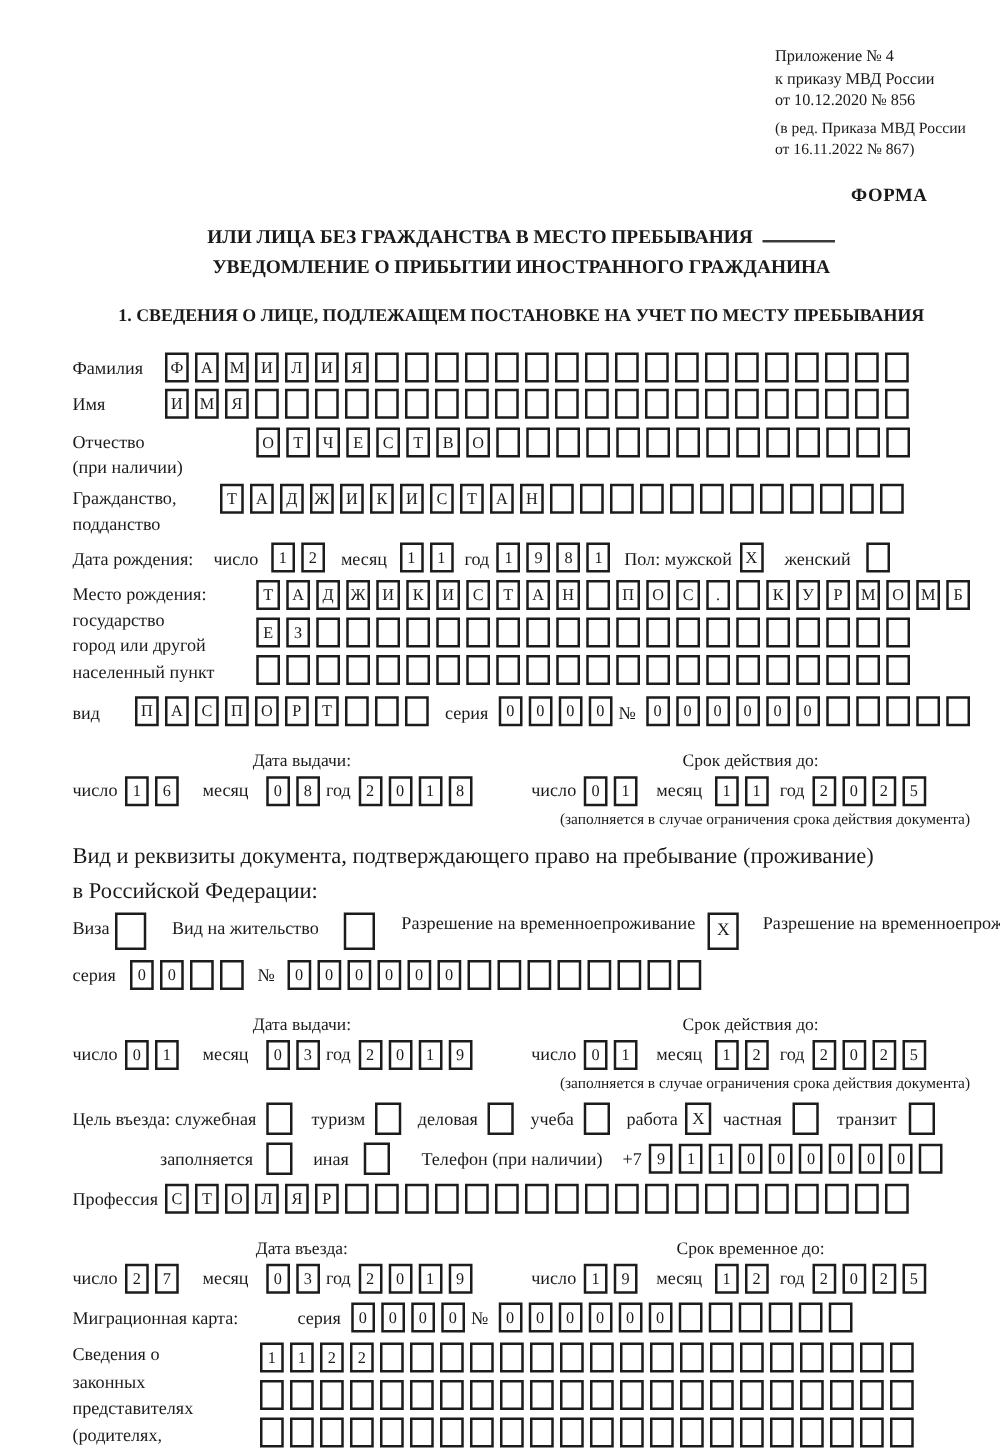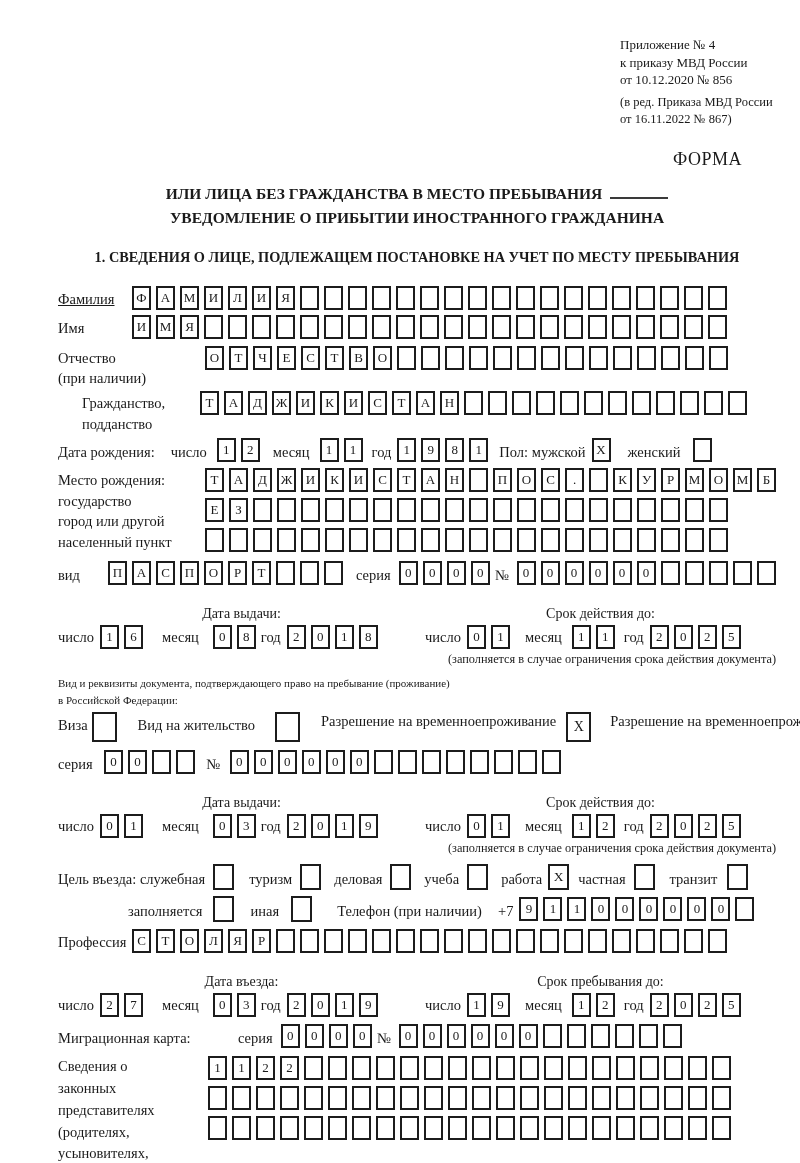--- a/index.html
+++ b/index.html
@@ -4,21 +4,21 @@
 <style>
   html,body{margin:0;padding:0;}
   body{
     width:800px;height:1163px;overflow:hidden;background:#ffffff;color:#1a1a1a;
     font-family:"Liberation Serif","DejaVu Serif",serif;
   }
   .page{padding:36px 24px 0 58px;box-sizing:border-box;}
   
   .hdr{margin-left:562px;font-size:13px;line-height:1.35;}
   .hdr-sub{margin-top:5px;font-size:12.5px;}
-  .forma{font-weight:normal;font-size:18px;text-align:right;padding-right:34px;margin-top:22px;letter-spacing:.5px;}
+  .forma{font-weight:bold;font-size:15px;text-align:right;padding-right:34px;margin-top:22px;letter-spacing:.5px;}
   
   .title{text-align:center;font-weight:bold;font-size:15.5px;line-height:1.5;margin-top:12px;}
   .uline{display:inline-block;width:58px;height:13px;border-bottom:2.5px solid #3a3a3a;margin-left:8px;}
   .sec{font-weight:bold;font-size:14.3px;margin-top:20px;text-align:center;white-space:nowrap;}
   
   .row{display:flex;align-items:flex-start;margin-top:5px;}
   .vcenter{align-items:center;}
   .lbl{font-size:14.5px;line-height:1.4;padding-top:3px;flex:none;}
   .lblcol{flex:none;font-size:14.5px;line-height:1.42;padding-top:2px;}
   
@@ -36,21 +36,21 @@
   .center-bold{font-weight:bold;font-size:14px;text-align:center;margin-top:4px;}
   
   .dates{display:flex;margin-top:21px;}
   .dcol-l{width:367px;flex:none;}
   .dcol-r{flex:1;}
   .dhead{text-align:center;font-size:14px;}
   .dline{display:flex;align-items:center;margin-top:3px;}
   .dline .lbl{padding-top:0;}
   .dnote{font-size:12.3px;margin-top:3px;text-align:right;white-space:nowrap;}
   
-  .plain{font-size:11px;line-height:1.55;margin-top:8px;}
+  .plain{font-size:18px;line-height:1.55;margin-top:8px;}
   .ckstack{display:flex;flex-direction:row;text-align:center;font-size:14.5px;line-height:1.35;flex:none;}
   .ml4{margin-left:4px;} .ml6{margin-left:6px;} .ml8{margin-left:8px;} .ml10{margin-left:10px;}
   .ml12{margin-left:12px;} .ml14{margin-left:14px;} .ml16{margin-left:16px;} .ml20{margin-left:20px;} .ml28{margin-left:28px;}
 </style>
 </head>
 <body>
 
 <div class="page">
 
   <div class="hdr">
@@ -67,21 +67,21 @@
   <div class="title">
     <div>
       <span>ИЛИ ЛИЦА БЕЗ ГРАЖДАНСТВА В МЕСТО ПРЕБЫВАНИЯ</span><span class="uline"></span>
     </div>
     <div>УВЕДОМЛЕНИЕ О ПРИБЫТИИ ИНОСТРАННОГО ГРАЖДАНИНА</div>
   </div>
 
   <div class="sec">1. СВЕДЕНИЯ О ЛИЦЕ, ПОДЛЕЖАЩЕМ ПОСТАНОВКЕ НА УЧЕТ ПО МЕСТУ ПРЕБЫВАНИЯ</div>
 
   <div class="row" style="margin-top:20px;">
-    <div class="lbl" style="width:74px;text-decoration:underline;">Фамилия</div>
+    <div class="lbl" style="width:74px;">Фамилия</div>
     <div class="cells">
         <span class="cell">Ф</span>
         <span class="cell">А</span>
         <span class="cell">М</span>
         <span class="cell">И</span>
         <span class="cell">Л</span>
         <span class="cell">И</span>
         <span class="cell">Я</span>
         <span class="cell"></span>
         <span class="cell"></span>
@@ -159,21 +159,21 @@
         <span class="cell"></span>
         <span class="cell"></span>
         <span class="cell"></span>
         <span class="cell"></span>
         <span class="cell"></span>
         <span class="cell"></span>
         <span class="cell"></span>
       </div>
   </div>
 
-  <div class="row" style="margin-top:2px;justify-content:center;">
+  <div class="row" style="margin-top:2px;">
     <div class="lblcol" style="width:118px;">
       <div>Гражданство,</div>
       <div>подданство</div>
     </div>
     <div class="cells">
         <span class="cell">Т</span>
         <span class="cell">А</span>
         <span class="cell">Д</span>
         <span class="cell">Ж</span>
         <span class="cell">И</span>
@@ -608,21 +608,21 @@
         <span class="lbl">год</span>
         <span class="cells ml6">
             <span class="cell">2</span>
             <span class="cell">0</span>
             <span class="cell">1</span>
             <span class="cell">9</span>
           </span>
       </div>
     </div>
     <div class="dcol-r">
-      <div class="dhead">Срок пребывания до:</div>
+      <div class="dhead">Срок временное до:</div>
       <div class="dline">
         <span class="lbl">число</span>
         <span class="cells ml6">
             <span class="cell">1</span>
             <span class="cell">9</span>
           </span>
         <span class="lbl ml10">месяц</span>
         <span class="cells ml10">
             <span class="cell">1</span>
             <span class="cell">2</span>

